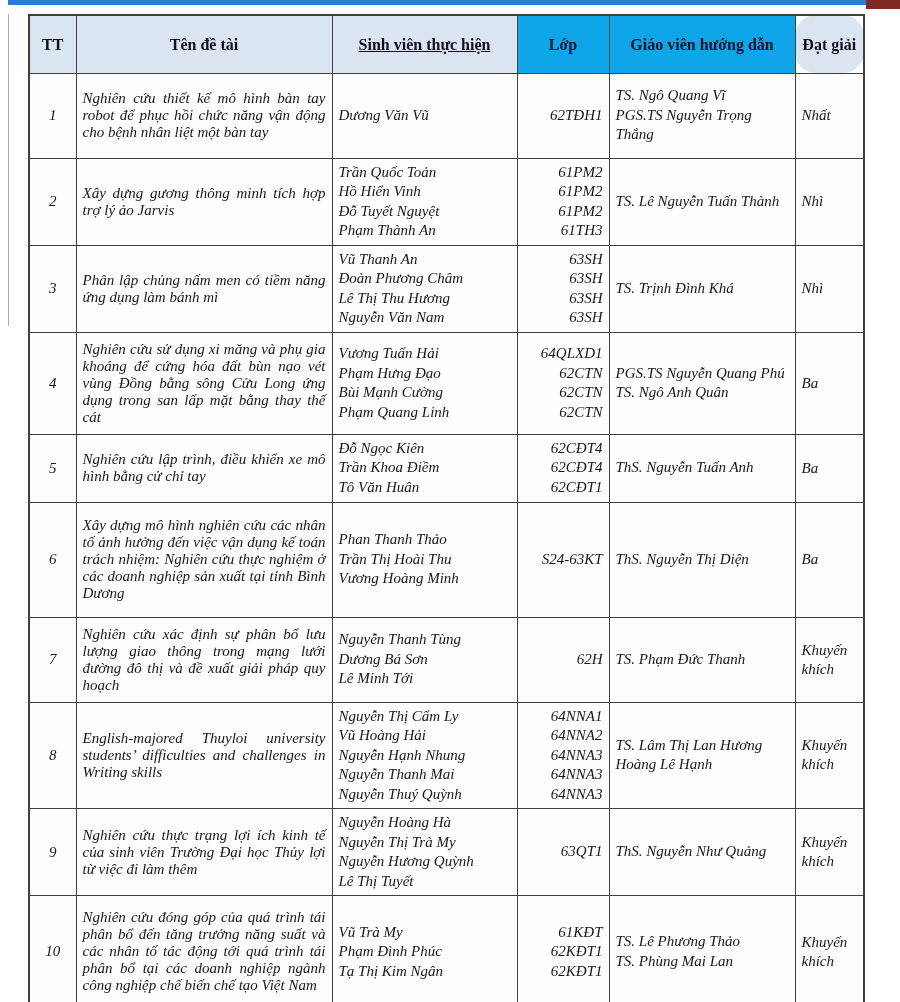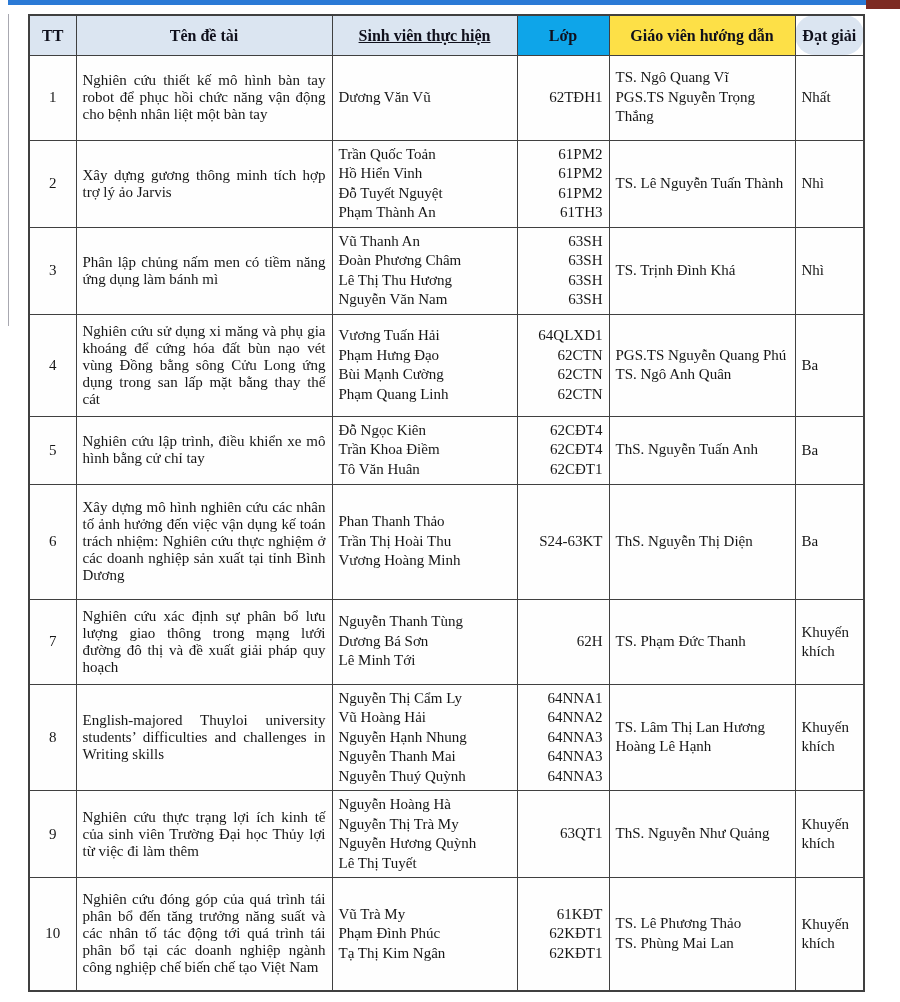--- a/index.html
+++ b/index.html
@@ -32,34 +32,35 @@
     width: 835px;
     border-collapse: collapse;
     table-layout: fixed;
     border: 2px solid #404040;
   }
   .results th, .results td {
     border: 1px solid #404040;
     vertical-align: middle;
     overflow: hidden;
   }
-  .results thead tr { height: 40px; }
+  .results thead tr { height: 58px; }
   .results thead th {
     background: #dbe5f1;
     font-weight: bold;
     font-size: 16px;
     line-height: 19px;
     text-align: center;
     color: #10101c;
     padding: 2px 4px;
   }
   .results td {
     font-size: 15px;
     padding: 4px 6px;
     background: #fefefe;
+    font-style: italic;
   }
   .col-tt    { text-align: center; font-size: 16px; }
   .col-title { text-align: justify; line-height: 17px; padding: 4px 9px; }
   .col-students { white-space: pre-line; line-height: 19.5px; padding-left: 9px; }
   .col-class { white-space: pre-line; text-align: right; line-height: 19.5px; }
   .col-teacher { white-space: pre-line; line-height: 19.5px; padding-left: 9px; }
   .col-prize { text-align: left; line-height: 19px; }
   tbody tr:nth-child(1)  { height: 85px; }
   tbody tr:nth-child(2)  { height: 83px; }
   tbody tr:nth-child(3)  { height: 87px; }
@@ -86,21 +87,21 @@
     <col style="width:92px">
     <col style="width:186px">
     <col style="width:69px">
   </colgroup>
   <thead>
     <tr>
       <th style="background: rgb(219, 229, 241);">TT</th>
       <th style="background: rgb(219, 229, 241);">Tên đề tài</th>
       <th style="background: rgb(219, 229, 241); text-decoration: underline;">Sinh viên thực hiện</th>
       <th style="background: #0ea5e9;">Lớp</th>
-      <th style="background: #fde047;">Giáo viên hướng dẫn</th>
+      <th style="background: #0ea5e9;">Giáo viên hướng dẫn</th>
       <th style="background: rgb(219, 229, 241); border-radius: 21px;">Đạt giải</th>
     </tr>
   </thead>
   <tbody>
   <tr>
     <td class="col-tt">1</td>
     <td class="col-title">Nghiên cứu thiết kế mô hình bàn tay robot để phục hồi chức năng vận động cho bệnh nhân liệt một bàn tay</td>
     <td class="col-students">Dương Văn Vũ</td>
     <td class="col-class">62TĐH1</td>
     <td class="col-teacher">TS. Ngô Quang Vĩ

